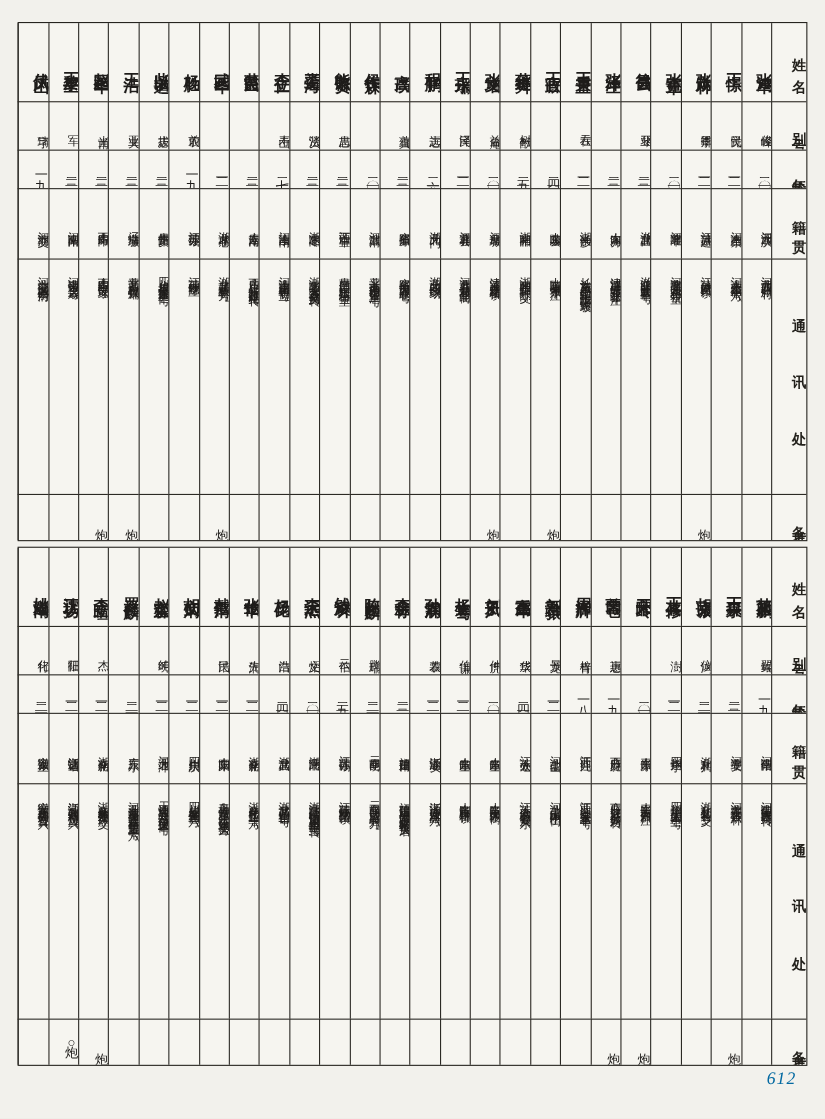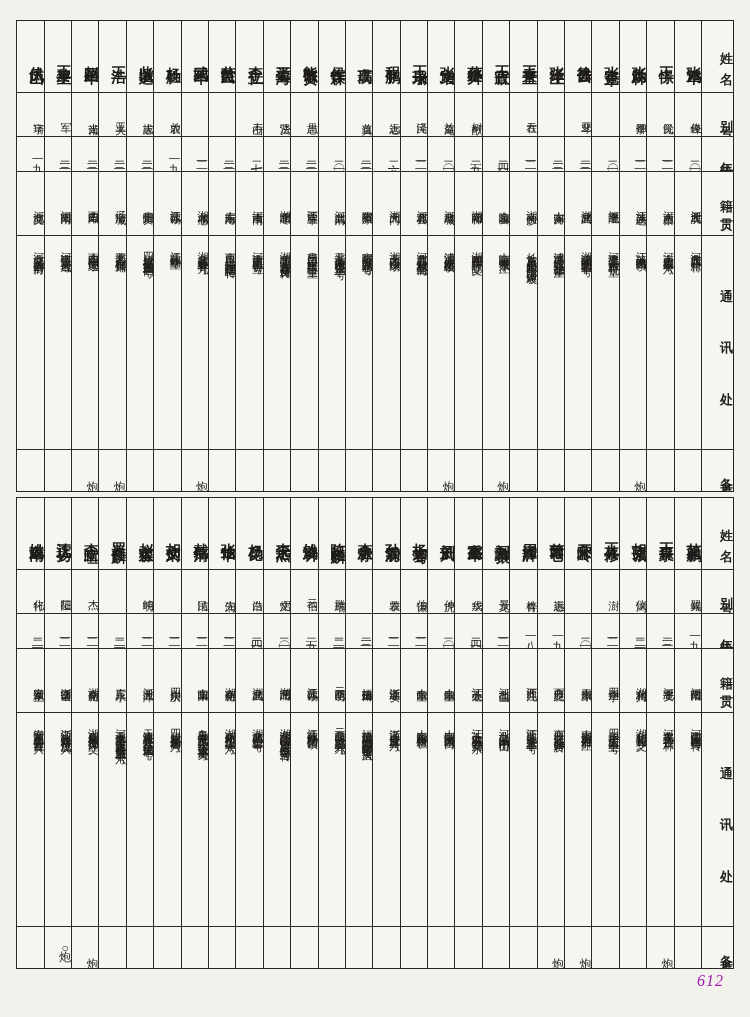--- a/index.html
+++ b/index.html
@@ -56,21 +56,21 @@
   
   .hcell{font-weight:700;color:#23211c;}
   .h-name{font-size:13px;letter-spacing:20px;text-align:center;text-indent:10px;}
   .h-alias{font-size:13px;letter-spacing:6px;text-align:center;text-indent:3px;}
   .h-age{font-size:13px;letter-spacing:2px;text-align:center;}
   .h-native{font-size:13px;letter-spacing:18px;text-align:center;text-indent:9px;}
   .h-address{font-size:13px;letter-spacing:52px;text-align:center;text-indent:26px;}
   .h-note{font-size:13px;letter-spacing:4px;text-align:center;text-indent:2px;}
   .page-number{
     position:absolute;right:26px;top:972px;
-    font-size:16px;font-style:italic;color:#a21caf;
+    font-size:16px;font-style:italic;color:#0369a1;
     letter-spacing:1px;
   }
 </style>
 </head>
 <body>
 
 <div class="page">
 
   <div class="doc-table" id="table-top">
     <div class="col hcol">

